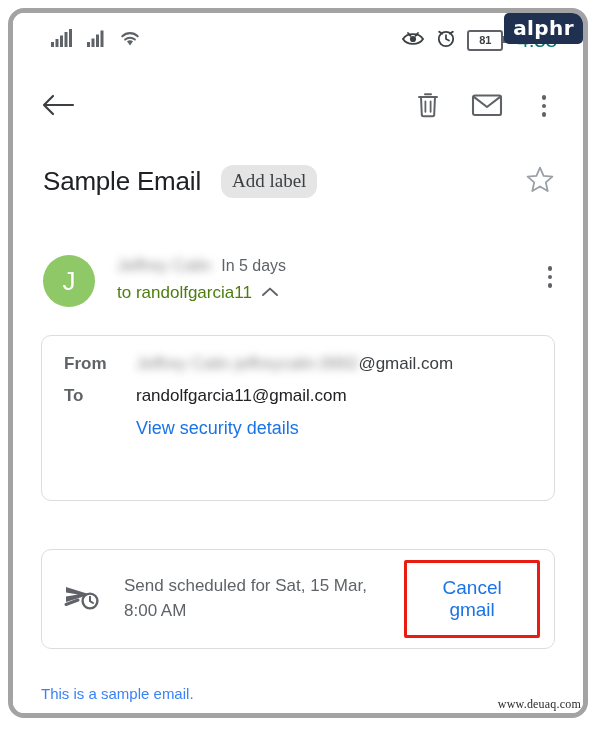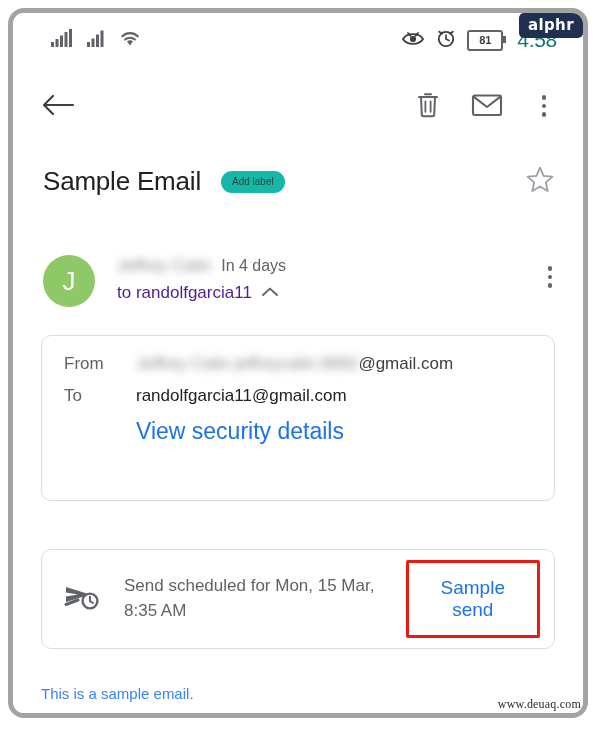--- a/index.html
+++ b/index.html
@@ -35,21 +35,21 @@
     overflow: hidden;
   }
 
   
   #alphr-badge {
     position: absolute;
     right: 0px;
     top: 0px;
     background: #1f3050;
     color: #ffffff;
-    font-size: 15px;
+    font-size: 20px;
     font-weight: bold;
     letter-spacing: 0.4px;
     padding: 3px 9px 4px 9px;
     border-radius: 5px;
     z-index: 50;
     font-family: "DejaVu Sans", sans-serif;
   }
 
   
   #site-watermark {
@@ -168,27 +168,28 @@
     gap: 8px;
   }
   #subject-title {
     font-size: 26px;
     color: #202124;
     letter-spacing: -0.2px;
     white-space: nowrap;
   }
   #add-label-chip {
     margin-left: 12px;
-    background: #14b8a6;
+    background: #e5e5e5;
     color: #3c4043;
-    font-size: 10px;
+    font-size: 19px;
     padding: 5px 11px 6px 11px;
     border-radius: 12px;
     white-space: nowrap;
     cursor: pointer;
+    font-family: Liberation Serif, serif;
   }
   #star-icon-btn {
     margin-left: auto;
     padding-right: 4px;
   }
 
   
   #sender-row {
     position: absolute;
     left: 0; right: 0;
@@ -233,21 +234,21 @@
     font-size: 16px;
     color: #5f6368;
     white-space: nowrap;
   }
   #recipient-line {
     margin-top: 7px;
     display: flex;
     align-items: center;
     gap: 9px;
     font-size: 17px;
-    color: #4c1d95;
+    color: #4d7c0f;
     cursor: pointer;
   }
   #sender-menu-btn {
     margin-left: auto;
     margin-top: 10px;
     flex: 0 0 auto;
   }
 
   
   .info-card {
@@ -268,28 +269,29 @@
     display: flex;
     align-items: baseline;
     margin-bottom: 12px;
     font-size: 17px;
   }
   .detail-row:last-child { margin-bottom: 0; }
   .detail-label {
     color: #5f6368;
     width: 72px;
     flex: 0 0 72px;
+    font-weight: bold;
   }
   .detail-value {
     color: #202124;
   }
   #from-domain { color: #3c4043; }
   #security-link {
     color: #1a73e8;
-    font-size: 23px;
+    font-size: 18px;
     margin-left: 72px;
     cursor: pointer;
   }
 
   
   #scheduled-card {
     top: 536px;
     height: 100px;
     display: flex;
     align-items: center;
@@ -440,21 +442,21 @@
           </svg>
         </span>
       </button>
     </div>
 
     <div id="sender-row">
       <div id="avatar">J</div>
       <div id="sender-info">
         <div class="sender-line-1">
           <span class="blurred-text">Jeffrey Calin</span>
-          <span id="sender-time">In 4 days</span>
+          <span id="sender-time">In 5 days</span>
         </div>
         <div id="recipient-line">
           <span>to randolfgarcia11</span>
           <span>
             <svg width="18" height="12" viewBox="0 0 18 12">
               <path d="M2 9 L9 2.6 L16 9" stroke="#5f6368" stroke-width="1.9" fill="none" stroke-linecap="round" stroke-linejoin="round"></path>
             </svg>
           </span>
         </div>
       </div>
@@ -482,23 +484,23 @@
 
     <div class="info-card" id="scheduled-card">
       <span id="schedule-icon">
         <svg width="38" height="32" viewBox="0 0 38 32">
           <path d="M2 6 L26 13.5 L2 21 L2 15.5 L14 13.5 L2 11.5 Z" fill="#5f6368"></path>
           <path d="M2 23.5 L14 19" stroke="#5f6368" stroke-width="3" stroke-linecap="round"></path>
           <circle cx="26" cy="20" r="7.4" fill="#ffffff" stroke="#5f6368" stroke-width="2.4"></circle>
           <path d="M26 15.8 L26 20.2 L29 22" stroke="#5f6368" stroke-width="2" fill="none" stroke-linecap="round" stroke-linejoin="round"></path>
         </svg>
       </span>
-      <span id="schedule-text">Send scheduled for Mon, 15 Mar, 8:35 AM</span>
+      <span id="schedule-text">Send scheduled for Sat, 15 Mar, 8:00 AM</span>
       <span id="cancel-send-wrap">
-        <button id="cancel-send-btn">Sample send</button>
+        <button id="cancel-send-btn">Cancel gmail</button>
       </span>
     </div>
 
     <div id="email-body">This is a sample email.</div>
 
     <div id="site-watermark">www.deuaq.com</div>
   </div>
 </div>
 
 </body></html>

